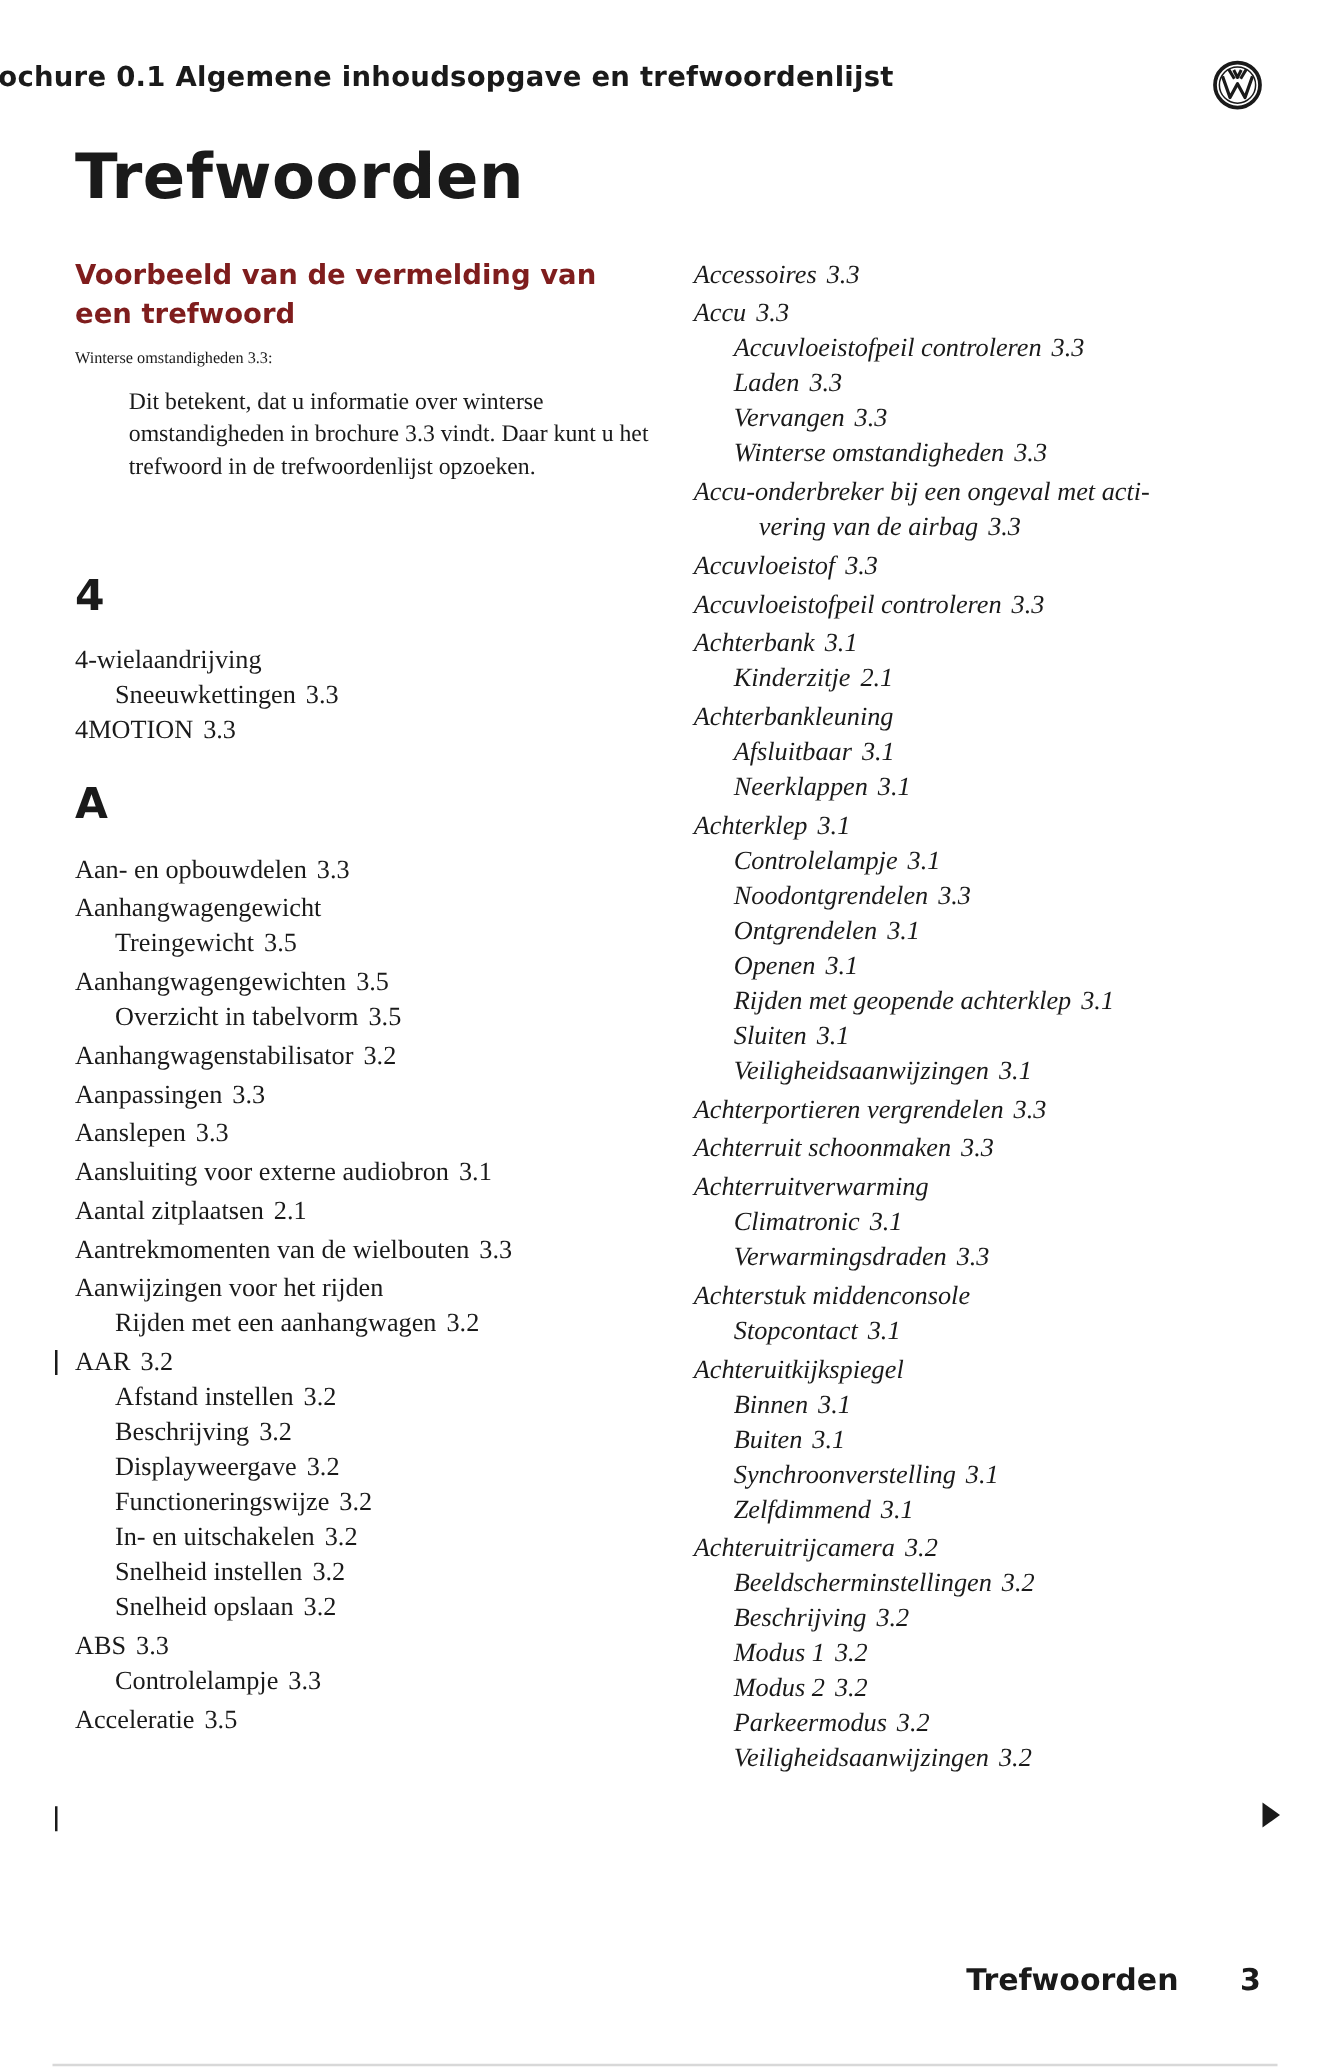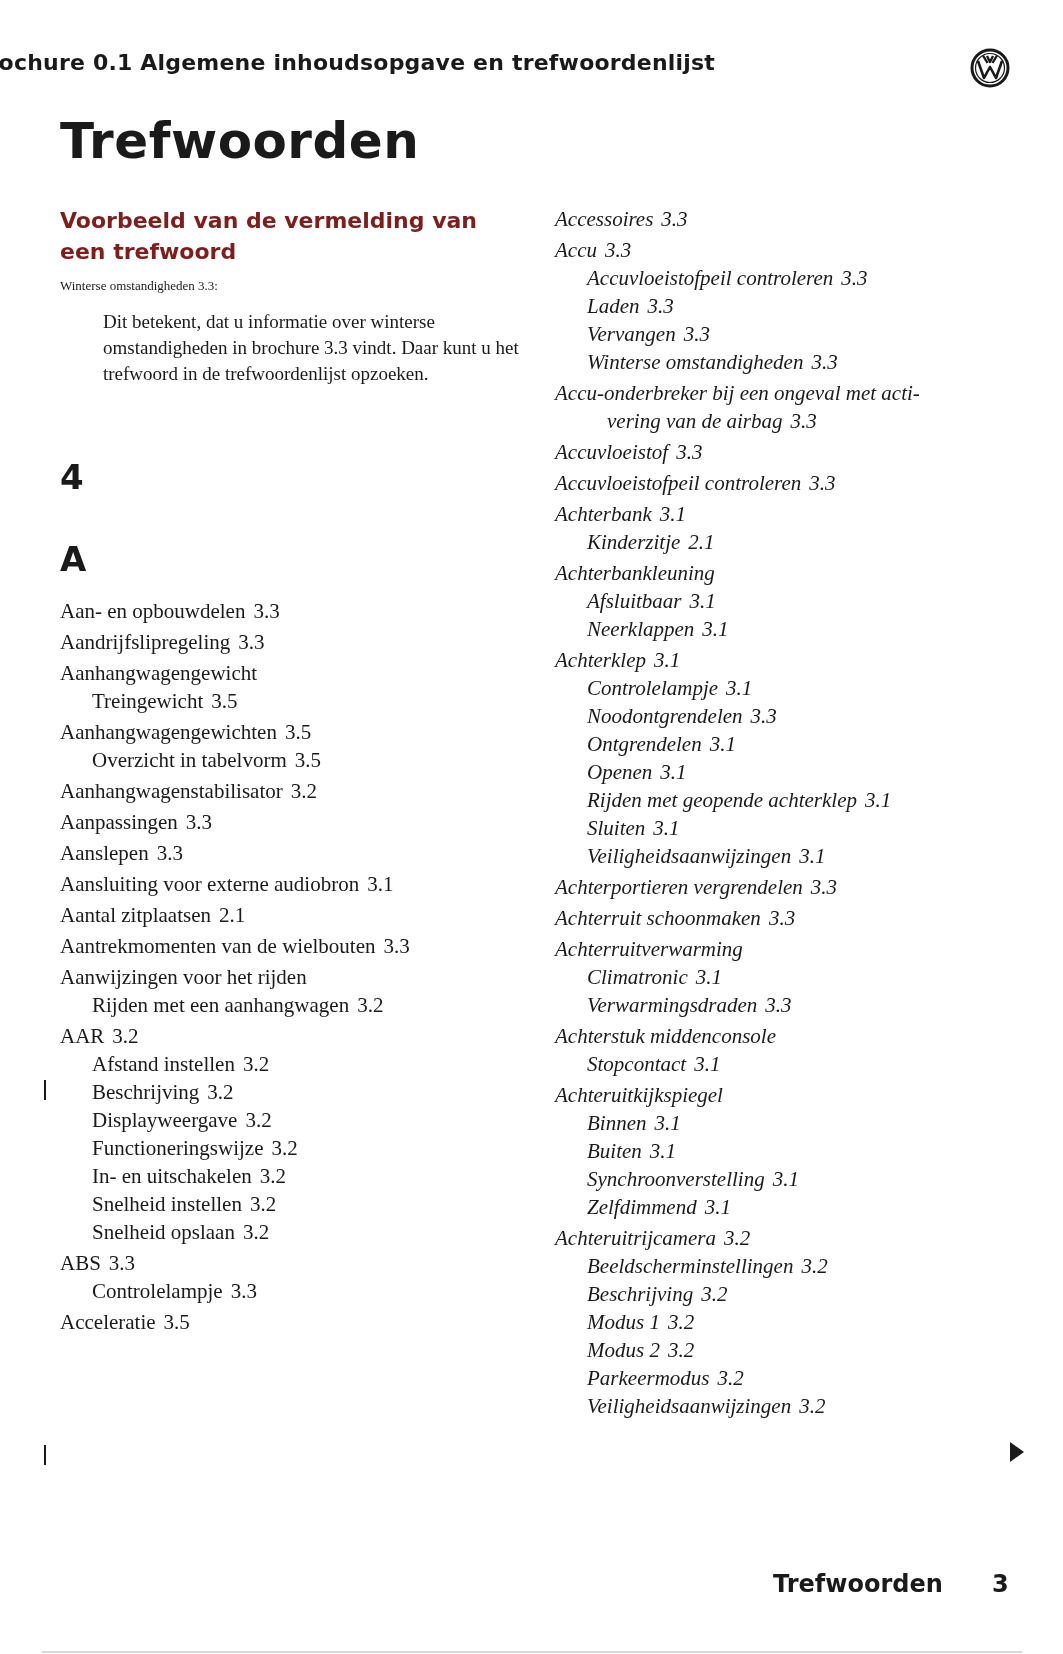--- a/index.html
+++ b/index.html
@@ -77,27 +77,31 @@
 <div class="col col-left">
   <div>
     <h2 class="example-heading">Voorbeeld van de vermelding van een trefwoord</h2>
     <div class="example-term">Winterse omstandigheden 3.3:</div>
     <div class="example-text">Dit betekent, dat u informatie over winterse omstandigheden in brochure 3.3 vindt. Daar kunt u het trefwoord in de trefwoordenlijst opzoeken.</div>
   </div>
 
   <div style="height:70px;"></div>
   <div class="section-letter">4</div>
   <div style="height:16px;"></div>
+  <div>
+    <div class="entry"><span>4-wielaandrijving</span><span class="ref"></span></div>
+    <div class="entry sub"><span>Sneeuwkettingen</span><span class="ref">3.3</span></div>
+    <div class="entry"><span>4MOTION</span><span class="ref">3.3</span></div>
+  </div>
 
   <div style="height:26px;"></div>
   <div class="section-letter">A</div>
   <div style="height:18px;"></div>
   <div>
     <div class="entry"><span>Aan- en opbouwdelen</span><span class="ref">3.3</span></div>
-    <div class="entry gap"><span>Aandrijfslipregeling</span><span class="ref">3.3</span></div>
     <div class="entry gap"><span>Aanhangwagengewicht</span><span class="ref"></span></div>
     <div class="entry sub"><span>Treingewicht</span><span class="ref">3.5</span></div>
     <div class="entry gap"><span>Aanhangwagengewichten</span><span class="ref">3.5</span></div>
     <div class="entry sub"><span>Overzicht in tabelvorm</span><span class="ref">3.5</span></div>
     <div class="entry gap"><span>Aanhangwagenstabilisator</span><span class="ref">3.2</span></div>
     <div class="entry gap"><span>Aanpassingen</span><span class="ref">3.3</span></div>
     <div class="entry gap"><span>Aanslepen</span><span class="ref">3.3</span></div>
     <div class="entry gap"><span>Aansluiting voor externe audiobron</span><span class="ref">3.1</span></div>
     <div class="entry gap"><span>Aantal zitplaatsen</span><span class="ref">2.1</span></div>
     <div class="entry gap"><span>Aantrekmomenten van de wielbouten</span><span class="ref">3.3</span></div>

